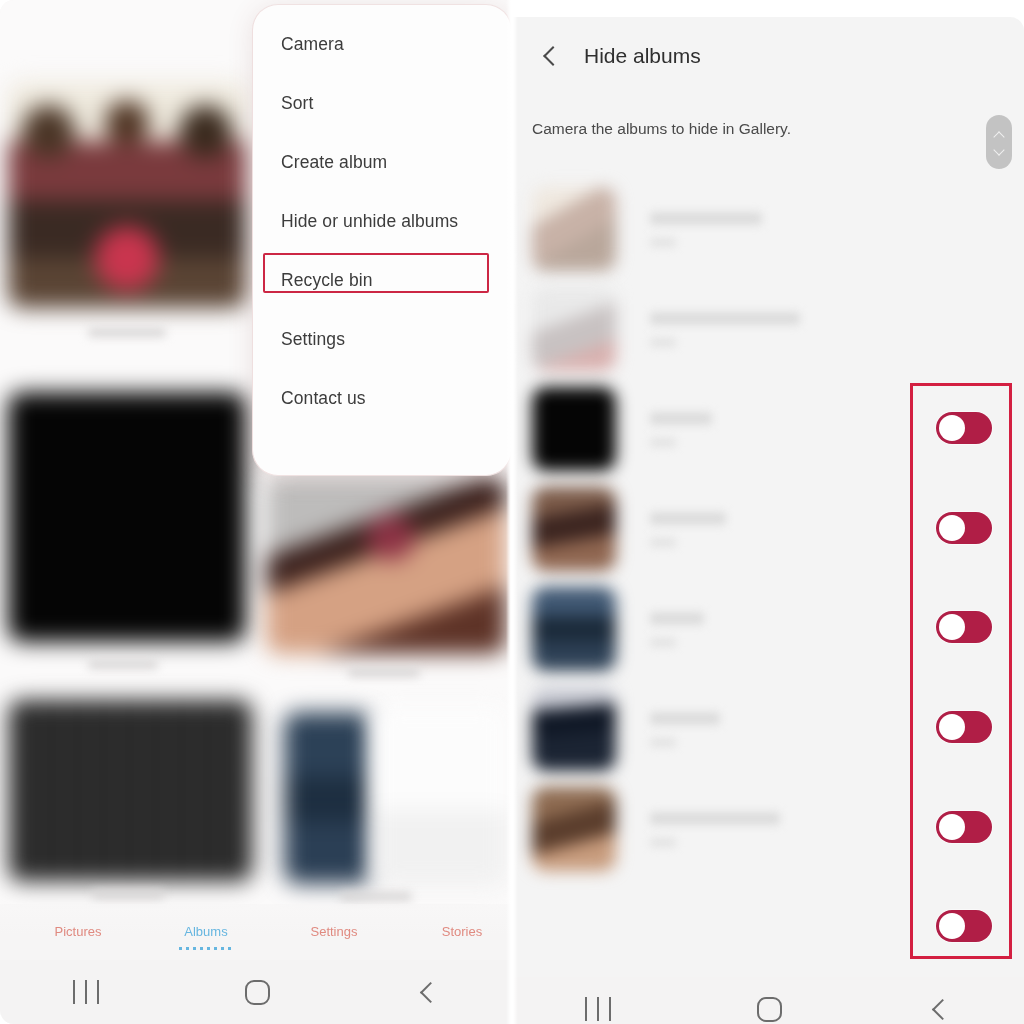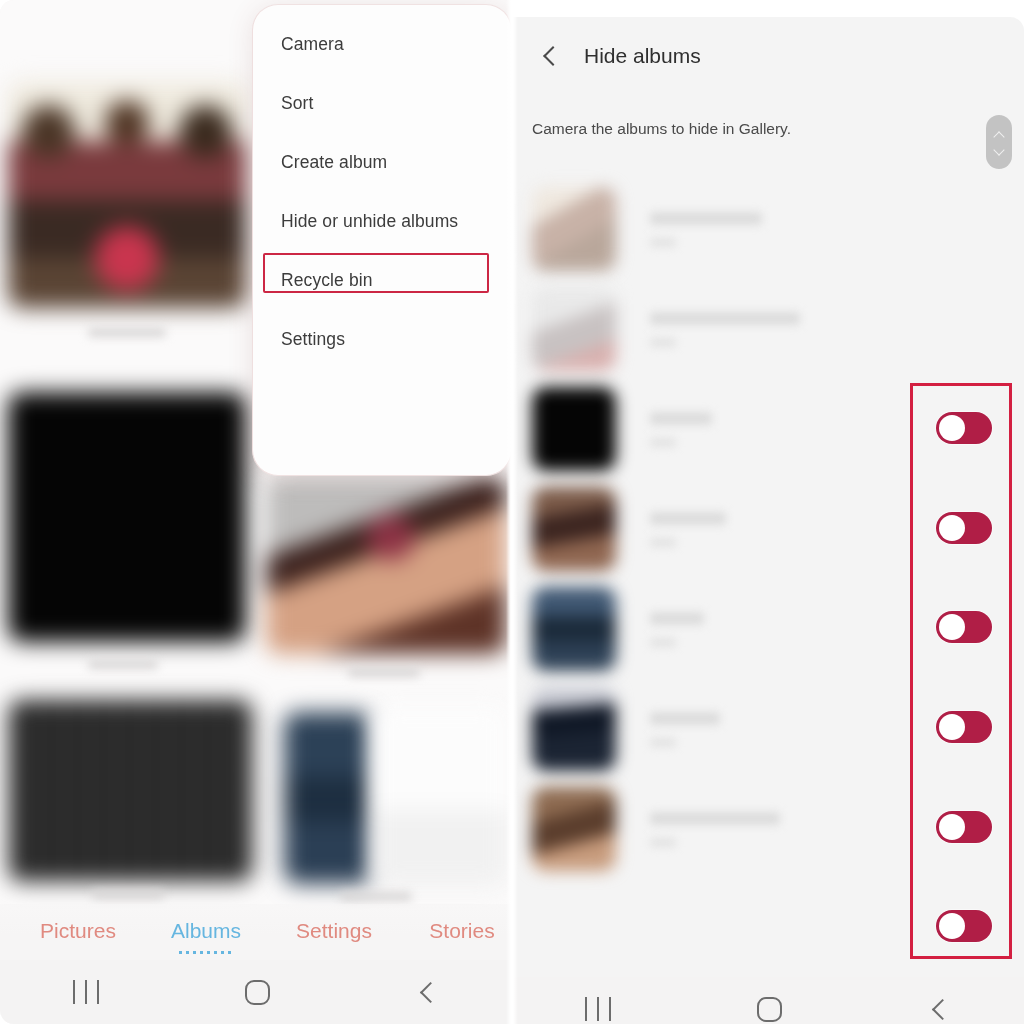--- a/index.html
+++ b/index.html
@@ -103,21 +103,21 @@
     position: absolute;
     left: 0; bottom: 64px;
     width: 512px; height: 56px;
     display: flex;
     align-items: center;
     background: linear-gradient(180deg, rgba(246,245,245,.55), #f6f5f5 55%);
   }
   .tab {
     flex: 1;
     text-align: center;
-    font-size: 21px;
+    font-size: 13px;
     color: #e08a80;
     position: relative;
     padding-bottom: 2px;
     margin-left: 28px;
   }
   .tab.active { color: #66b6e0; font-weight: 400; }
   .tab-dots {
     position: absolute;
     left: 50%; transform: translateX(-50%);
     bottom: -9px;
@@ -421,20 +421,23 @@
       </div>
       <div class="menu-item boxed">
         <span>Hide or unhide albums</span>
       </div>
       <div class="menu-item">
         <span>Recycle bin</span>
       </div>
       <div class="menu-item">
         <span>Settings</span>
       </div>
+      <div class="menu-item">
+        <span>Contact us</span>
+      </div>
       <div class="menu-box"></div>
     </div>
   </div>
 
   <div class="panel panel-right">
 
     <div class="r-header">
       <div class="back-chevron"></div>
       <div class="r-title">Hide albums</div>
     </div>

